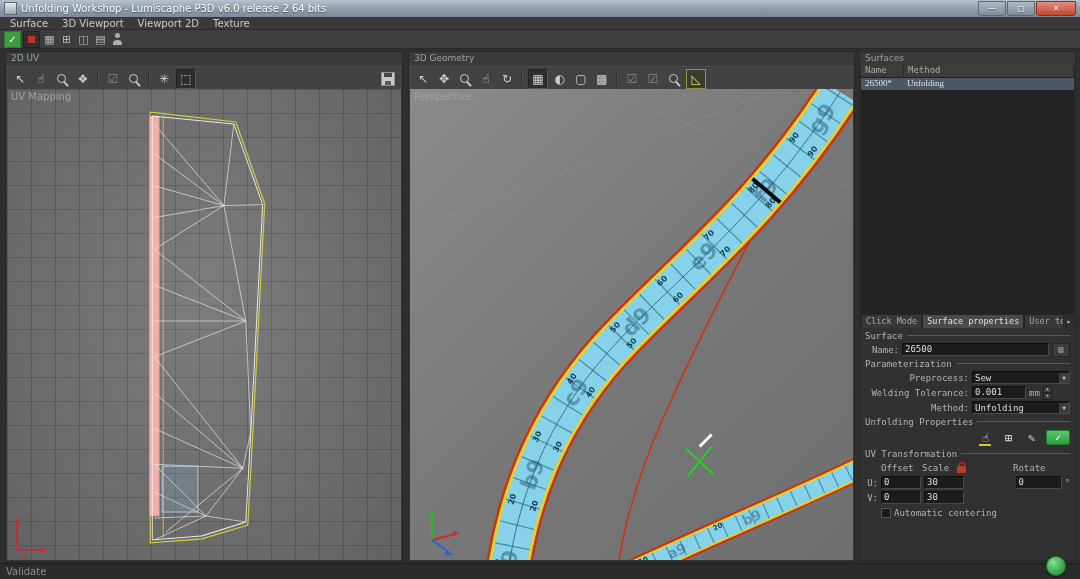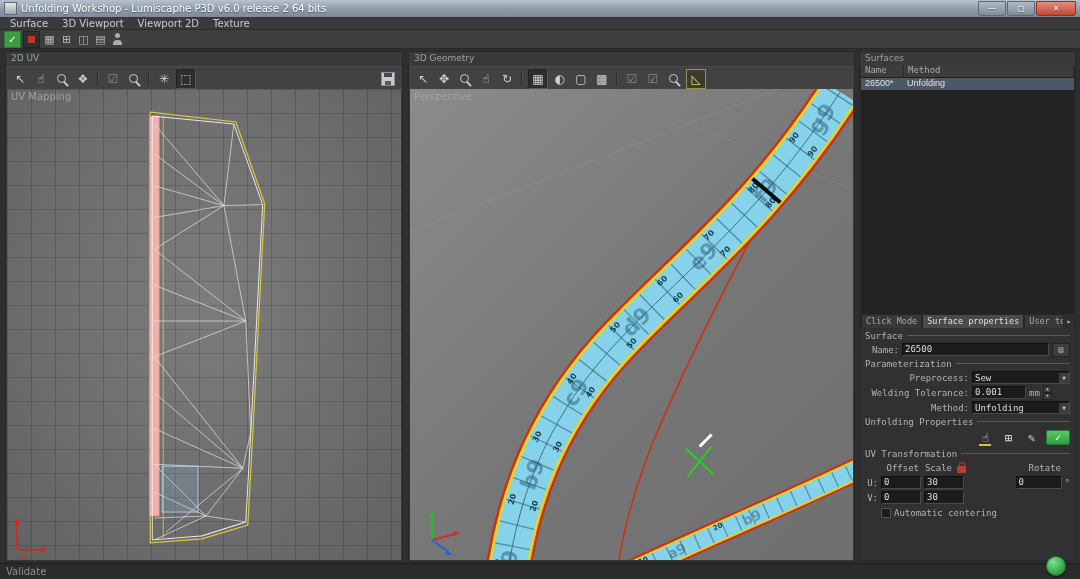--- a/index.html
+++ b/index.html
@@ -54,21 +54,21 @@
       linear-gradient(rgba(0,0,0,.16) 1px,transparent 1px),
       linear-gradient(90deg,rgba(0,0,0,.16) 1px,transparent 1px);
     background-size:100% 100%,24px 24px,24px 24px}
   .vp-3d{top:37px;background:linear-gradient(135deg,#8b8b8b,#767676 55%,#6f6f6f)}
   .vp svg{position:absolute;left:0;top:0;width:100%;height:100%}
   .bgline{stroke:#8f8f8f;stroke-width:1}
   
   .surf-table{position:absolute;left:1px;right:1px;top:13px;bottom:1px;background:#232323;display:flex;flex-direction:column}
   .thead{display:flex;height:12px;background:#3c3c3c;border-bottom:1px solid #1f1f1f;font-size:9px;color:#a8a8a8;font-family:"DejaVu Sans Mono",monospace}
   .thead span{padding:0 4px;border-right:1px solid #2a2a2a}
-  .trow{display:flex;height:12px;font-size:9px;color:#e2e2e2;background:#4c5866;font-family:Liberation Sans, sans-serif}
+  .trow{display:flex;height:12px;font-size:9px;color:#e2e2e2;background:#4c5866;font-family:Liberation Serif, serif}
   .trow span{padding:0 4px}
   .c-name{width:34px}
   .tabbar{position:absolute;left:1px;right:1px;top:262px;height:14px;display:flex;background:#2e2e2e;border-bottom:1px solid #222;font-family:"DejaVu Sans Mono",monospace}
   .tab{font-size:8.5px;color:#a8a8a8;background:#383838;border:1px solid #262626;border-bottom:none;
     padding:1px 4px;white-space:nowrap;overflow:hidden}
   .tab.active{background:#4a4a4a;color:#e0e0e0}
   .tab.cut{flex:1;max-width:46px}
   .tab-arrow{width:10px;display:flex;align-items:center;justify-content:center;font-size:8px;color:#bbb}
   .props{position:absolute;left:1px;right:1px;top:276px;bottom:1px;background:#313131;
     font-family:"DejaVu Sans Mono",monospace;font-size:9px;display:flex;flex-direction:column;padding-top:1px}
@@ -85,21 +85,21 @@
   .dd .arr{width:10px;height:10px;background:#3d3d3d;display:flex;align-items:center;justify-content:center;font-size:6px;color:#c2c2c2;margin-left:2px}
   .spin{display:flex;flex-direction:column;width:9px}
   .spin span{height:5px;background:#3d3d3d;border:1px solid #222;font-size:4px;line-height:4px;text-align:center;color:#bbb}
   .lock{position:relative;width:9px;height:7px;background:#c0392b;border-radius:1px;margin-left:2px;margin-top:3px}
   .lock::before{content:'';position:absolute;top:-4px;left:1.5px;width:4px;height:4px;border:1.5px solid #c0392b;border-bottom:none;border-radius:3px 3px 0 0}
   .cb{width:8px;height:8px;background:#1c1c1c;border:1px solid #555}
   .confirm{width:22px;height:13px;background:linear-gradient(#5cc868,#2e9e3e);border:1px solid #1f7a2e;
     border-radius:2px;display:flex;align-items:center;justify-content:center;color:#fff;font-size:10px}
   .mico{width:17px;height:16px;display:flex;align-items:center;justify-content:center;font-size:12px;color:#d5d5d5;position:relative}
   .marker-hand::after{content:'';position:absolute;left:2px;bottom:0;width:12px;height:2px;background:#d8c830}
-  .hdrcell{color:#b2b2b2;text-align:right}
+  .hdrcell{color:#b2b2b2;text-align:left}
   .pic-btn{width:16px;height:12px;background:#3d3d3d;border:1px solid #222;display:flex;align-items:center;justify-content:center;font-size:8px;color:#bcc4a0}
 </style>
 </head>
 <body>
 
 <div class="titlebar">
   <span class="app-icon"></span>
   <span>Unfolding Workshop - Lumiscaphe P3D v6.0 release 2 64 bits</span>
   <div class="win-buttons">
     <span class="wbtn">—</span>

